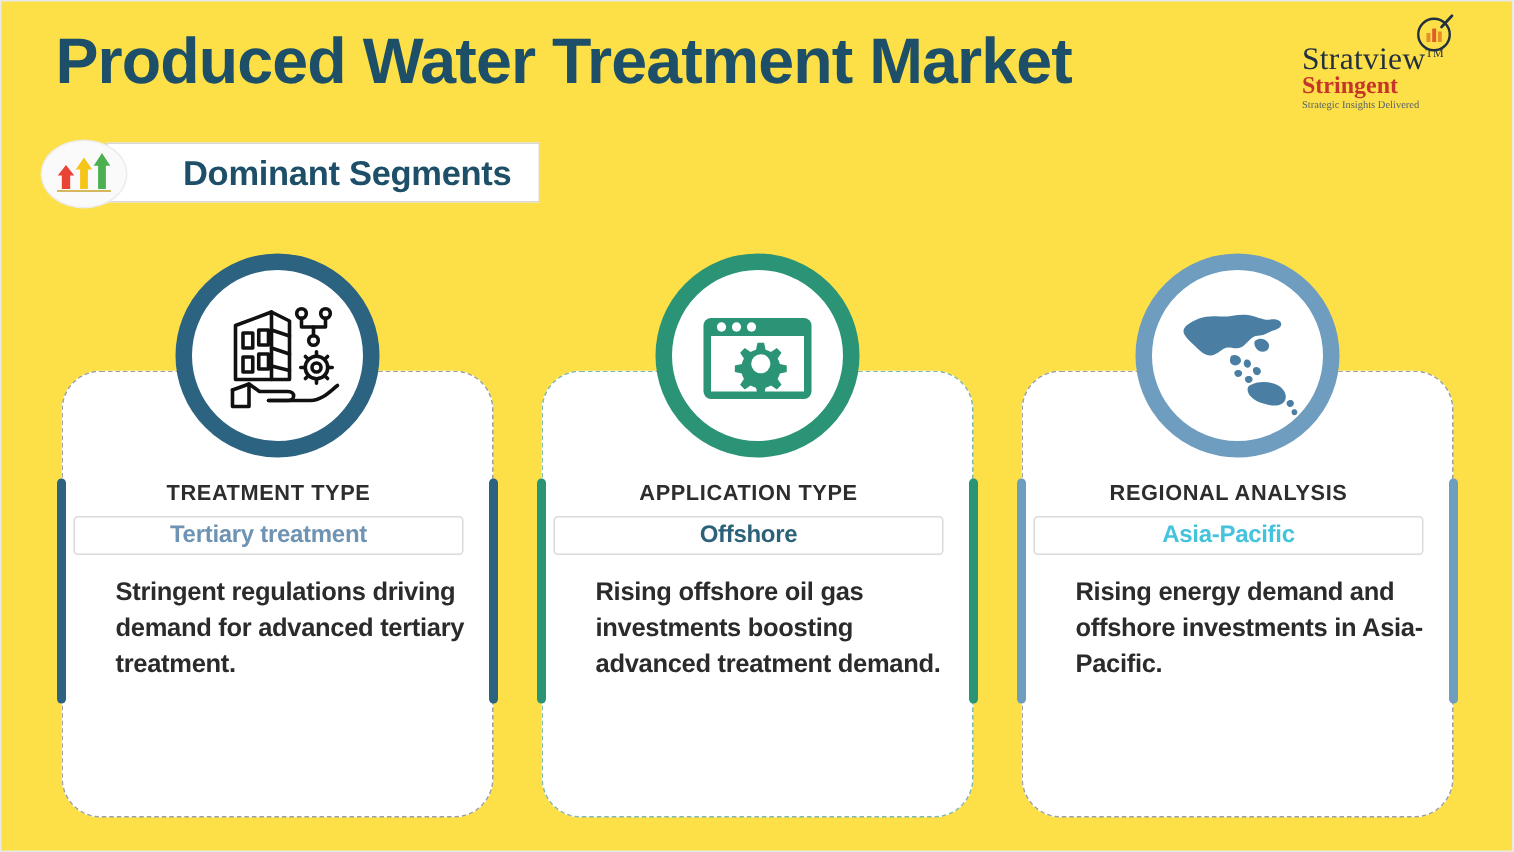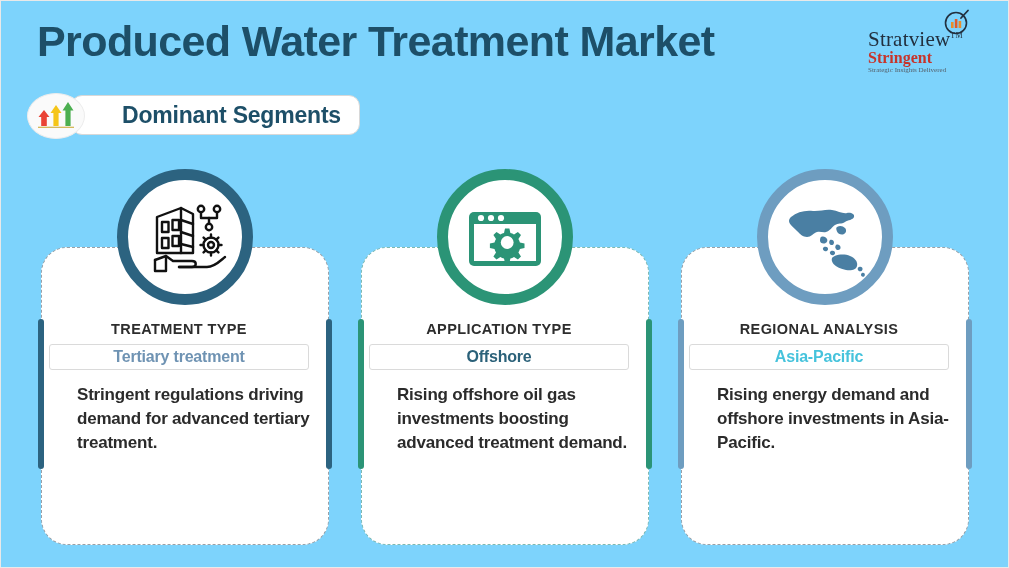--- a/index.html
+++ b/index.html
@@ -8,21 +8,21 @@
     width: 1009px;
     height: 568px;
     overflow: hidden;
     background: #ffffff;
     font-family: "Liberation Sans", "DejaVu Sans", sans-serif;
   }
   #page {
     position: relative;
     width: 1009px;
     height: 568px;
-    background: #7dd3fc;
+    background: #fde047;
     border: 1px solid #e9e9e9;
   }
 
   
   #page-title {
     position: absolute;
     left: 36px;
     top: 16px;
     font-size: 43px;
     font-weight: 700;
@@ -105,21 +105,21 @@
     justify-content: center;
     z-index: 2;
   }
   #badge-box {
     position: absolute;
     left: 44px;
     top: 2px;
     height: 40px;
     padding: 0 18px 0 50px;
     border: 1px solid #d8d8d8;
-    border-radius: 11px;
+    border-radius: 0;
     background: #ffffff;
     display: flex;
     align-items: center;
     z-index: 1;
   }
   #badge-label {
     font-size: 23px;
     font-weight: 700;
     color: #1d4f68;
     letter-spacing: -0.2px;

